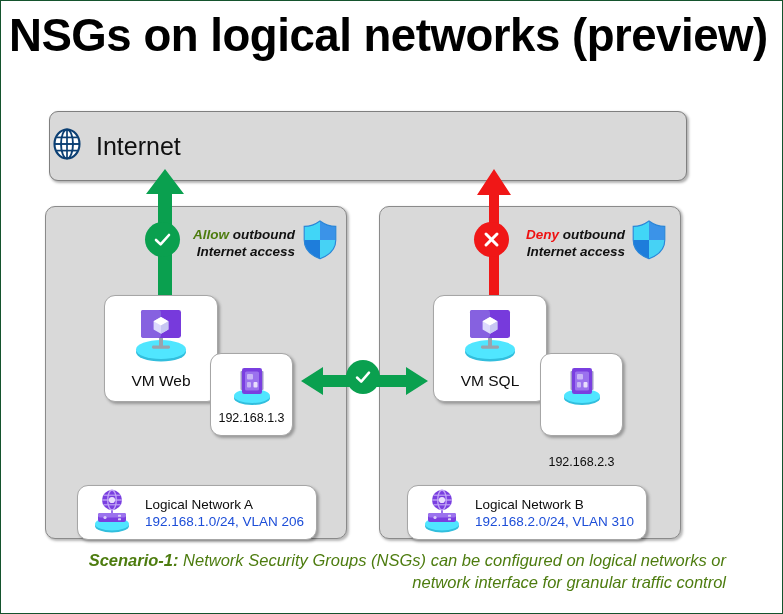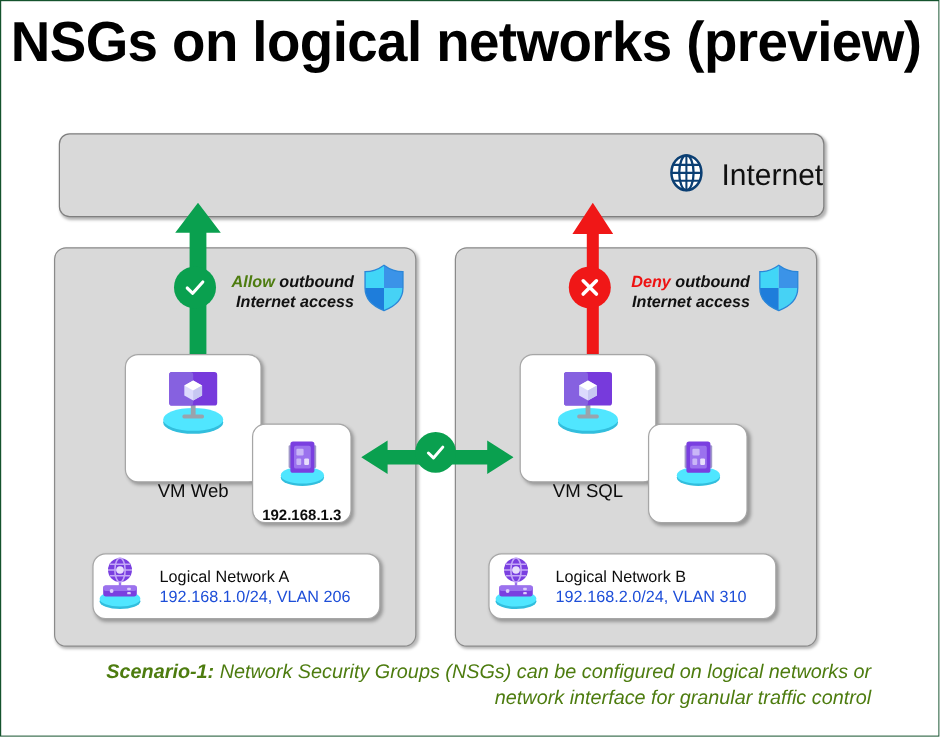--- a/index.html
+++ b/index.html
@@ -44,21 +44,21 @@
     left: 48px;
     top: 110px;
     width: 638px;
     height: 70px;
     background: #d9d9d9;
     border: 1px solid #7f7f7f;
     border-radius: 9px;
     box-sizing: border-box;
     display: flex;
     align-items: center;
-    justify-content: flex-end;
+    justify-content: flex-start;
     gap: 12px;
     box-shadow: 1.5px 1.5px 2.5px rgba(0,0,0,0.30);
   }
   .internet-label {
     font-size: 25px;
     color: #101010;
     font-family: "Liberation Sans", sans-serif;
   }
   .globe-icon { display: block; }
 
@@ -132,21 +132,20 @@
     box-shadow: 2px 2px 3px rgba(0,0,0,0.30);
   }
   .vm-card {
     width: 114px;
     height: 107px;
     display: flex;
     flex-direction: column;
     align-items: center;
     justify-content: flex-start;
     padding-top: 10px;
-    gap: 28px;
   }
   .vm-card-left  { left: 103px; top: 294px; }
   .vm-card-right { left: 432px; top: 294px; }
   .vm-label {
     margin-top: 4px;
     font-size: 15.5px;
     color: #0d0d0d;
     font-family: "Liberation Sans", sans-serif;
     white-space: nowrap;
   }
@@ -156,35 +155,36 @@
     height: 83px;
     display: flex;
     flex-direction: column;
     align-items: center;
     justify-content: flex-start;
     padding-top: 7px;
   }
   .nic-card-left  { left: 209px; top: 352px; }
   .nic-card-right { left: 539px; top: 352px; gap: 44px; }
   .nic-label {
-    margin-top: 10px;
+    margin-top: 0;
     font-size: 12.5px;
     color: #0d0d0d;
     font-family: "Liberation Sans", sans-serif;
     white-space: nowrap;
-    font-weight: bold;
   }
 
   .ln-card {
     width: 240px;
     height: 55px;
     display: flex;
     flex-direction: row;
     align-items: center;
+    padding-left: 12px;
     gap: 11px;
+    margin-top: 24px;
   }
   .ln-card-left  { left: 76px;  top: 460px; }
   .ln-card-right { left: 406px; top: 460px; }
   .ln-text {
     display: flex;
     flex-direction: column;
     justify-content: center;
   }
   .ln-name {
     font-size: 13.5px;

